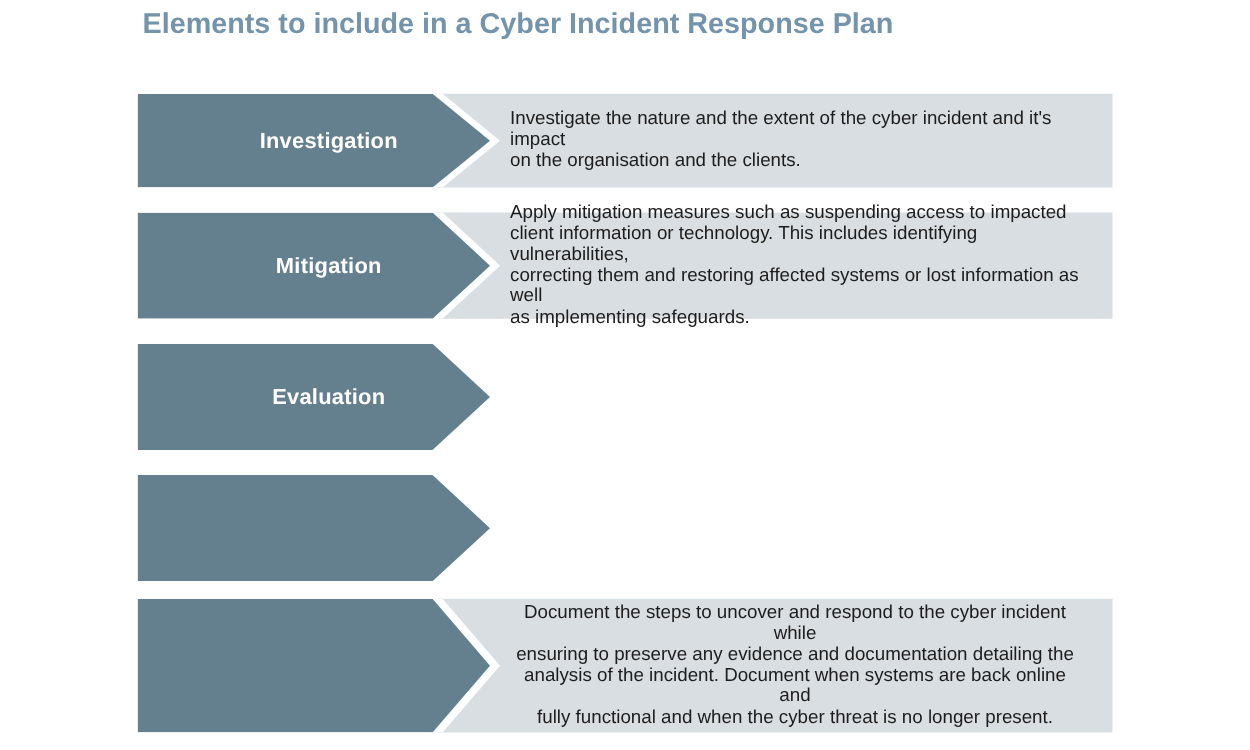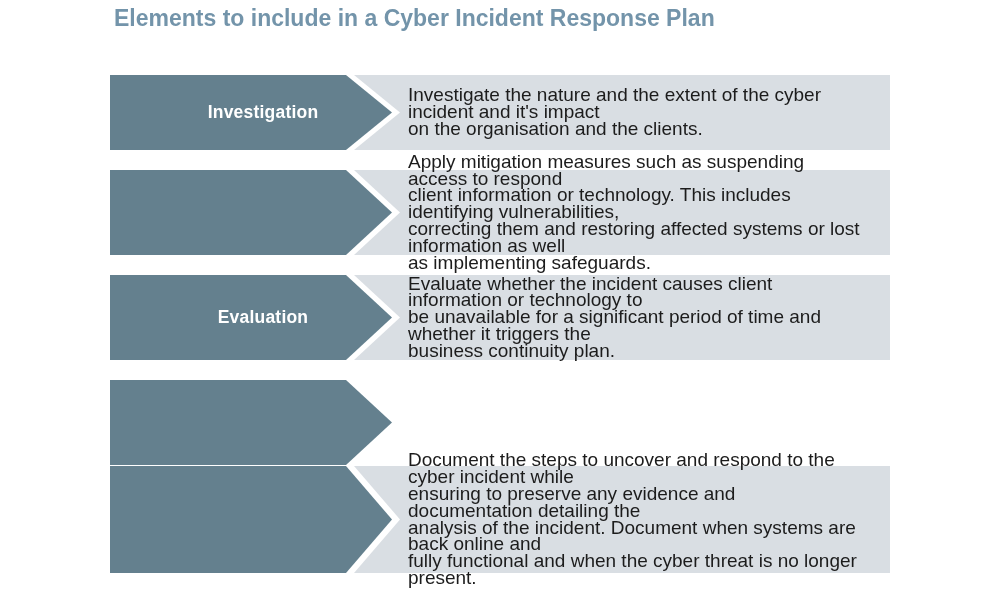--- a/index.html
+++ b/index.html
@@ -23,33 +23,33 @@
     font-weight: bold;
     color: var(--title_color, #7394aa);
     white-space: nowrap;
   }
 
   .row { position: absolute; left: 110px; width: 780px; }
   .r1 { top: 75px;  height: 75px;  }
   .r2 { top: 170px; height: 85px;  }
   .r3 { top: 275px; height: 85px;  }
   .r4 { top: 380px; height: 85px;  }
-  .r5 { top: 466px; height: 107px; }
+  .r5 { top: 479px; height: 107px; text-align: center; }
 
   .panel {
     position: absolute;
     left: 240px; right: 0; top: 0; bottom: 0;
     background: var(--panel_color, #d9dee3);
     display: flex;
     align-items: center;
   }
 
   .desc {
     margin: 0 26px 0 58px;
-    font-size: 19px;
+    font-size: 15px;
     line-height: 16.8px;
     color: var(--text_color, #1c1c1c);
     white-space: pre-line;
   }
 
   
   .arrow-bg, .arrow-fg {
     position: absolute;
     top: 0; bottom: 0;
     width: 282px;
@@ -84,35 +84,31 @@
       <p class="desc">Investigate the nature and the extent of the cyber incident and it's impact
 on the organisation and the clients.</p>
     </div>
     <div class="arrow-bg"></div>
     <div class="arrow-fg"></div>
     <div class="arrow-label">Investigation</div>
   </div>
 
   <div class="row r2">
     <div class="panel">
-      <p class="desc">Apply mitigation measures such as suspending access to respond
+      <p class="desc">Apply mitigation measures such as suspending access to impacted
 client information or technology. This includes identifying vulnerabilities,
 correcting them and restoring affected systems or lost information as well
 as implementing safeguards.</p>
     </div>
     <div class="arrow-bg"></div>
     <div class="arrow-fg"></div>
+    <div class="arrow-label">Mitigation</div>
   </div>
 
   <div class="row r3">
-    <div class="panel">
-      <p class="desc">Evaluate whether the incident causes client information or technology to
-be unavailable for a significant period of time and whether it triggers the
-business continuity plan.</p>
-    </div>
     <div class="arrow-bg"></div>
     <div class="arrow-fg"></div>
     <div class="arrow-label">Evaluation</div>
   </div>
 
   <div class="row r4">
     <div class="arrow-bg"></div>
     <div class="arrow-fg"></div>
   </div>
 

